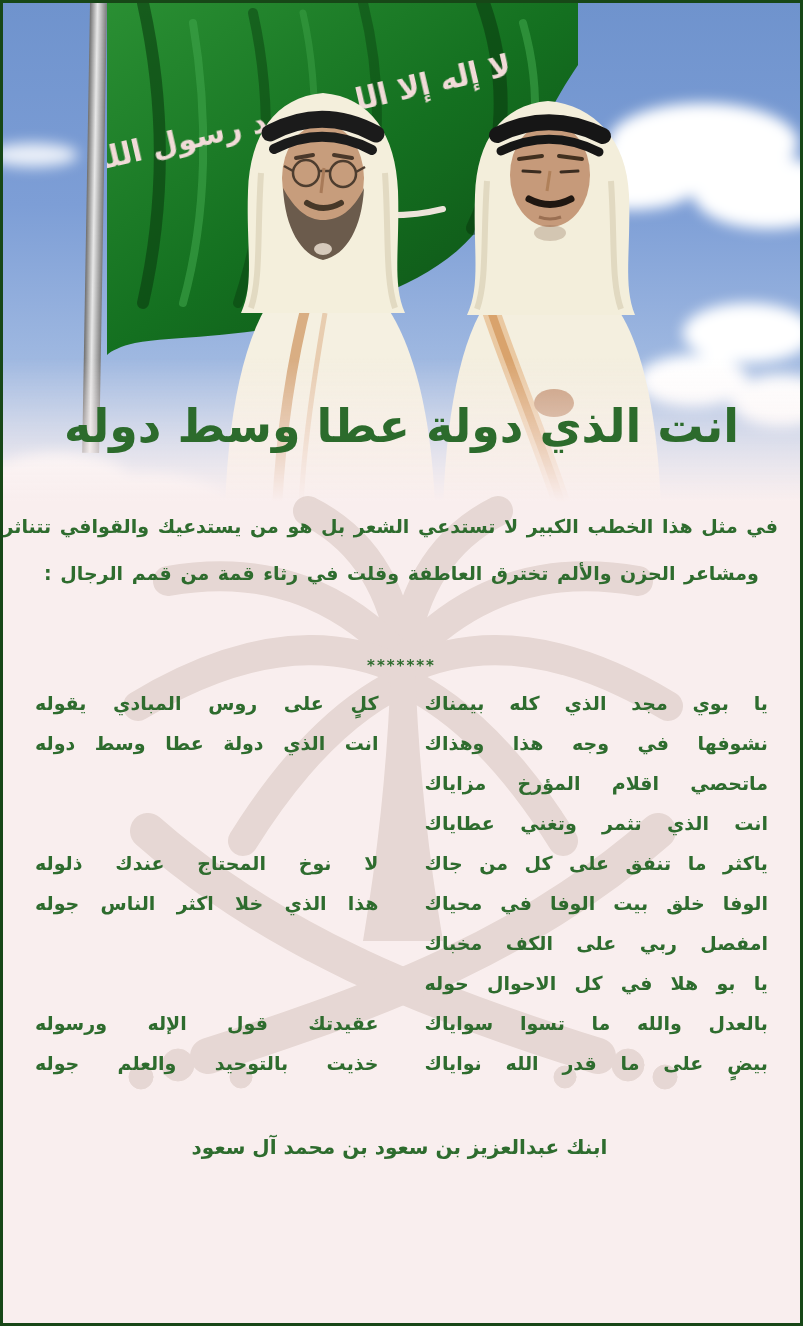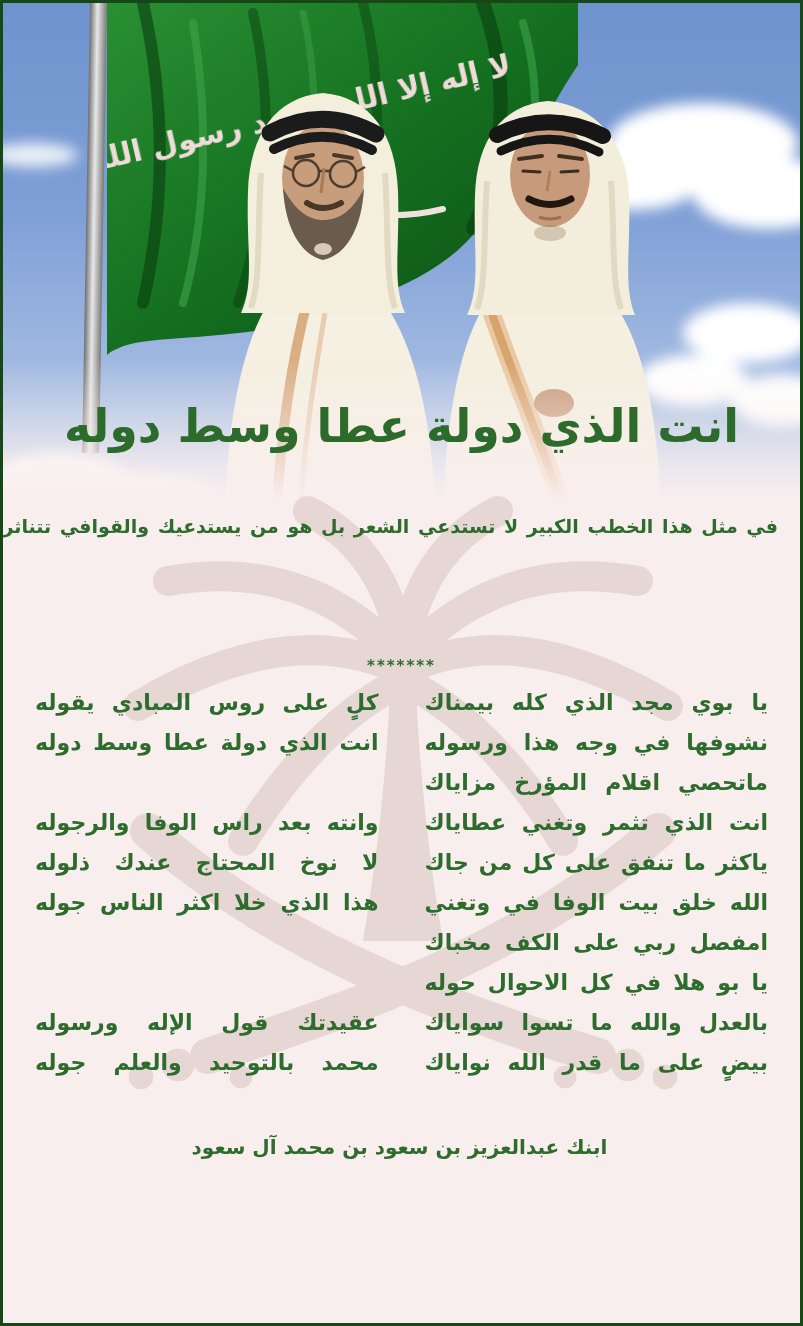--- a/index.html
+++ b/index.html
@@ -33,21 +33,21 @@
     height:47px;line-height:47px;font-size:19px;font-weight:bold;
     color:#2e6c2e;word-spacing:2px;white-space:nowrap;
   }
   .stars{
     position:absolute;top:654px;left:0;right:0;z-index:3;text-align:center;
     font-size:15px;font-weight:bold;letter-spacing:2px;color:#2e6c2e;
   }
   .poem{position:absolute;top:680px;left:32px;right:32px;z-index:3;direction:rtl;}
   .verse{display:grid;grid-template-columns:1fr 1fr;column-gap:46px;height:40px;align-items:center;}
   .hemi{
-    font-size:22px;font-weight:bold;color:#2e6c2e;direction:rtl;line-height:1.1;
+    font-size:19px;font-weight:bold;color:#2e6c2e;direction:rtl;line-height:1.1;
     text-align:justify;text-align-last:justify;
   }
   .signature{
     position:absolute;top:1132px;left:0;right:4px;z-index:3;text-align:center;
     font-size:20px;font-weight:bold;color:#2e6c2e;direction:rtl;
   }
 </style>
 </head>
 <body>
 
@@ -187,59 +187,59 @@
         <circle cx="88" cy="636" r="12"></circle>
       <circle cx="512" cy="636" r="11"></circle>
         <circle cx="188" cy="636" r="11"></circle>
     </g>
   </svg>
 
   <h1 class="title">انت الذي دولة عطا وسط دوله</h1>
 
   <div class="intro">
     <div class="intro-line">في مثل هذا الخطب الكبير لا تستدعي الشعر بل هو من يستدعيك والقوافي تتناثر في</div>
+    <div class="intro-line">ومشاعر الحزن والألم تخترق العاطفة وقلت في رثاء قمة من قمم الرجال :</div>
   </div>
 
   <div class="stars">*******</div>
 
   <div class="poem">
     <div class="verse">
       <div class="hemi">يا بوي مجد الذي كله بيمناك</div>
       <div class="hemi">كلٍ على روس المبادي يقوله</div>
     </div>
     <div class="verse">
-      <div class="hemi">نشوفها في وجه هذا ورسوله</div>
+      <div class="hemi">نشوفها في وجه هذا وهذاك</div>
       <div class="hemi">انت الذي دولة عطا وسط دوله</div>
     </div>
     <div class="verse">
       <div class="hemi">ماتحصي اقلام المؤرخ مزاياك</div>
     </div>
     <div class="verse">
       <div class="hemi">انت الذي تثمر وتغني عطاياك</div>
-      <div class="hemi">وانته بعد راس الوفا والرجوله</div>
     </div>
     <div class="verse">
       <div class="hemi">ياكثر ما تنفق على كل من جاك</div>
       <div class="hemi">لا نوخ المحتاج عندك ذلوله</div>
     </div>
     <div class="verse">
-      <div class="hemi">الله خلق بيت الوفا في وتغني</div>
+      <div class="hemi">الوفا خلق بيت الوفا في محياك</div>
       <div class="hemi">هذا الذي خلا اكثر الناس جوله</div>
     </div>
     <div class="verse">
       <div class="hemi">امفصل ربي على الكف مخباك</div>
     </div>
     <div class="verse">
       <div class="hemi">يا بو هلا في كل الاحوال حوله</div>
     </div>
     <div class="verse">
       <div class="hemi">بالعدل والله ما تسوا سواياك</div>
       <div class="hemi">عقيدتك قول الإله ورسوله</div>
     </div>
     <div class="verse">
       <div class="hemi">بيضٍ على ما قدر الله نواياك</div>
-      <div class="hemi">محمد بالتوحيد والعلم جوله</div>
+      <div class="hemi">خذيت بالتوحيد والعلم جوله</div>
     </div>
   </div>
 
   <div class="signature">ابنك عبدالعزيز بن سعود بن محمد آل سعود</div>
 
 </div>
 
 </body></html>

